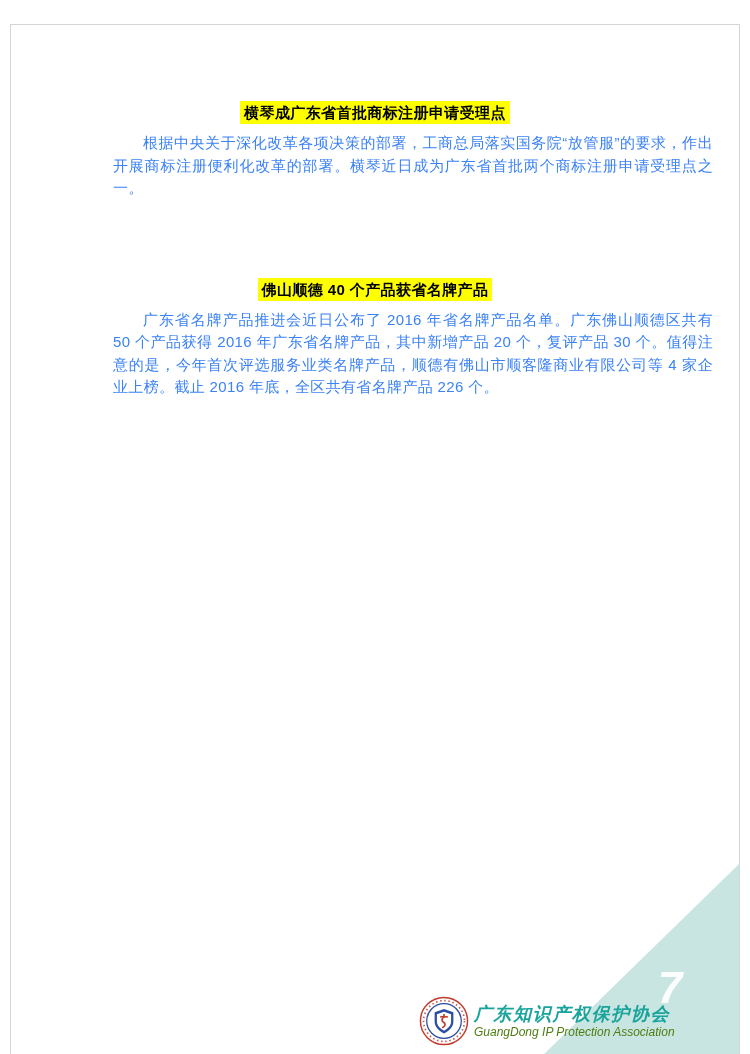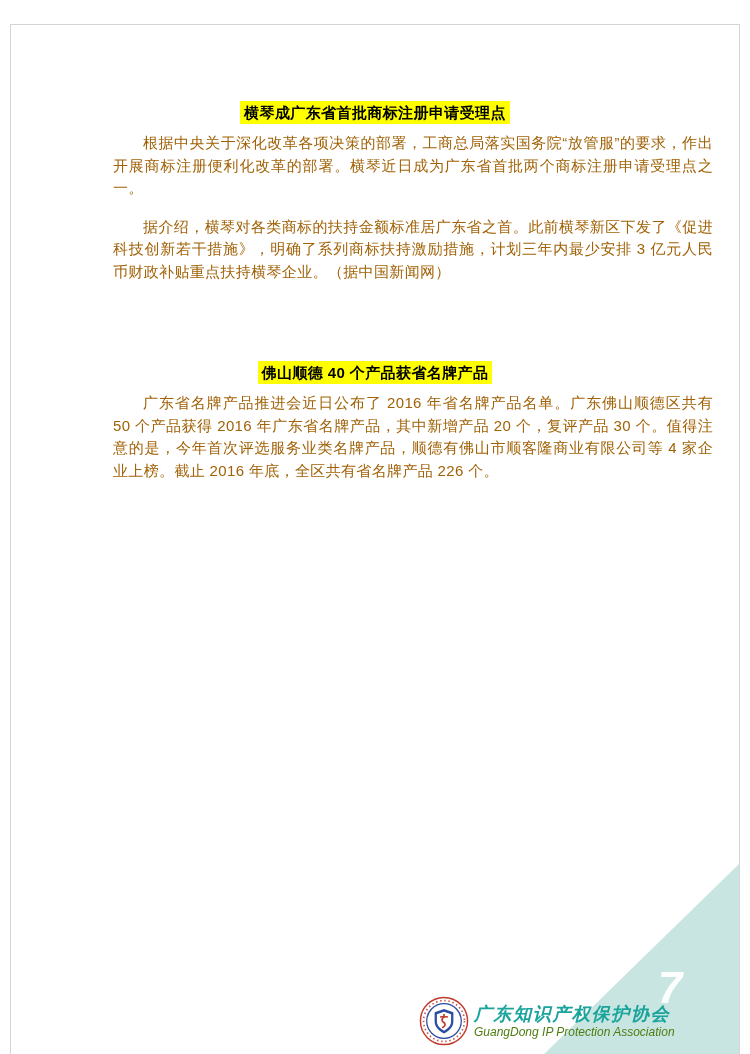--- a/index.html
+++ b/index.html
@@ -25,21 +25,21 @@
     font-weight:bold;
     font-size:15px;
     line-height:17px;
     letter-spacing:0.4px;
     padding:3px 4px;
   }
   .col { margin:8px 28px 0 102px; width:600px; }
   .col p {
     font-size:15px;
     line-height:22.5px;
-    color:#a16207;
+    color:#3b82f6;
     letter-spacing:0.35px;
     text-align:justify;
     text-indent:2em;
     margin-bottom:16px;
   }
   .corner-triangle {
     position:absolute; right:0; bottom:0;
     width:200px; height:195px;
     background:#c9e5e2;
     clip-path:polygon(100% 0, 100% 100%, 0 100%);
@@ -78,21 +78,20 @@
 <body>
 
 <div class="page">
 
   <div class="headline-row first">
     <span class="headline">横琴成广东省首批商标注册申请受理点</span>
   </div>
 
   <div class="col">
     <p>根据中央关于深化改革各项决策的部署，工商总局落实国务院“放管服”的要求，作出开展商标注册便利化改革的部署。横琴近日成为广东省首批两个商标注册申请受理点之一。</p>
-    <p>据介绍，横琴对各类商标的扶持金额标准居广东省之首。此前横琴新区下发了《促进科技创新若干措施》，明确了系列商标扶持激励措施，计划三年内最少安排 3 亿元人民币财政补贴重点扶持横琴企业。（据中国新闻网）</p>
   </div>
 
   <div class="headline-row second">
     <span class="headline">佛山顺德 40 个产品获省名牌产品</span>
   </div>
 
   <div class="col">
     <p>广东省名牌产品推进会近日公布了 2016 年省名牌产品名单。广东佛山顺德区共有 50 个产品获得 2016 年广东省名牌产品，其中新增产品 20 个，复评产品 30 个。值得注意的是，今年首次评选服务业类名牌产品，顺德有佛山市顺客隆商业有限公司等 4 家企业上榜。截止 2016 年底，全区共有省名牌产品 226 个。</p>
   </div>
 

